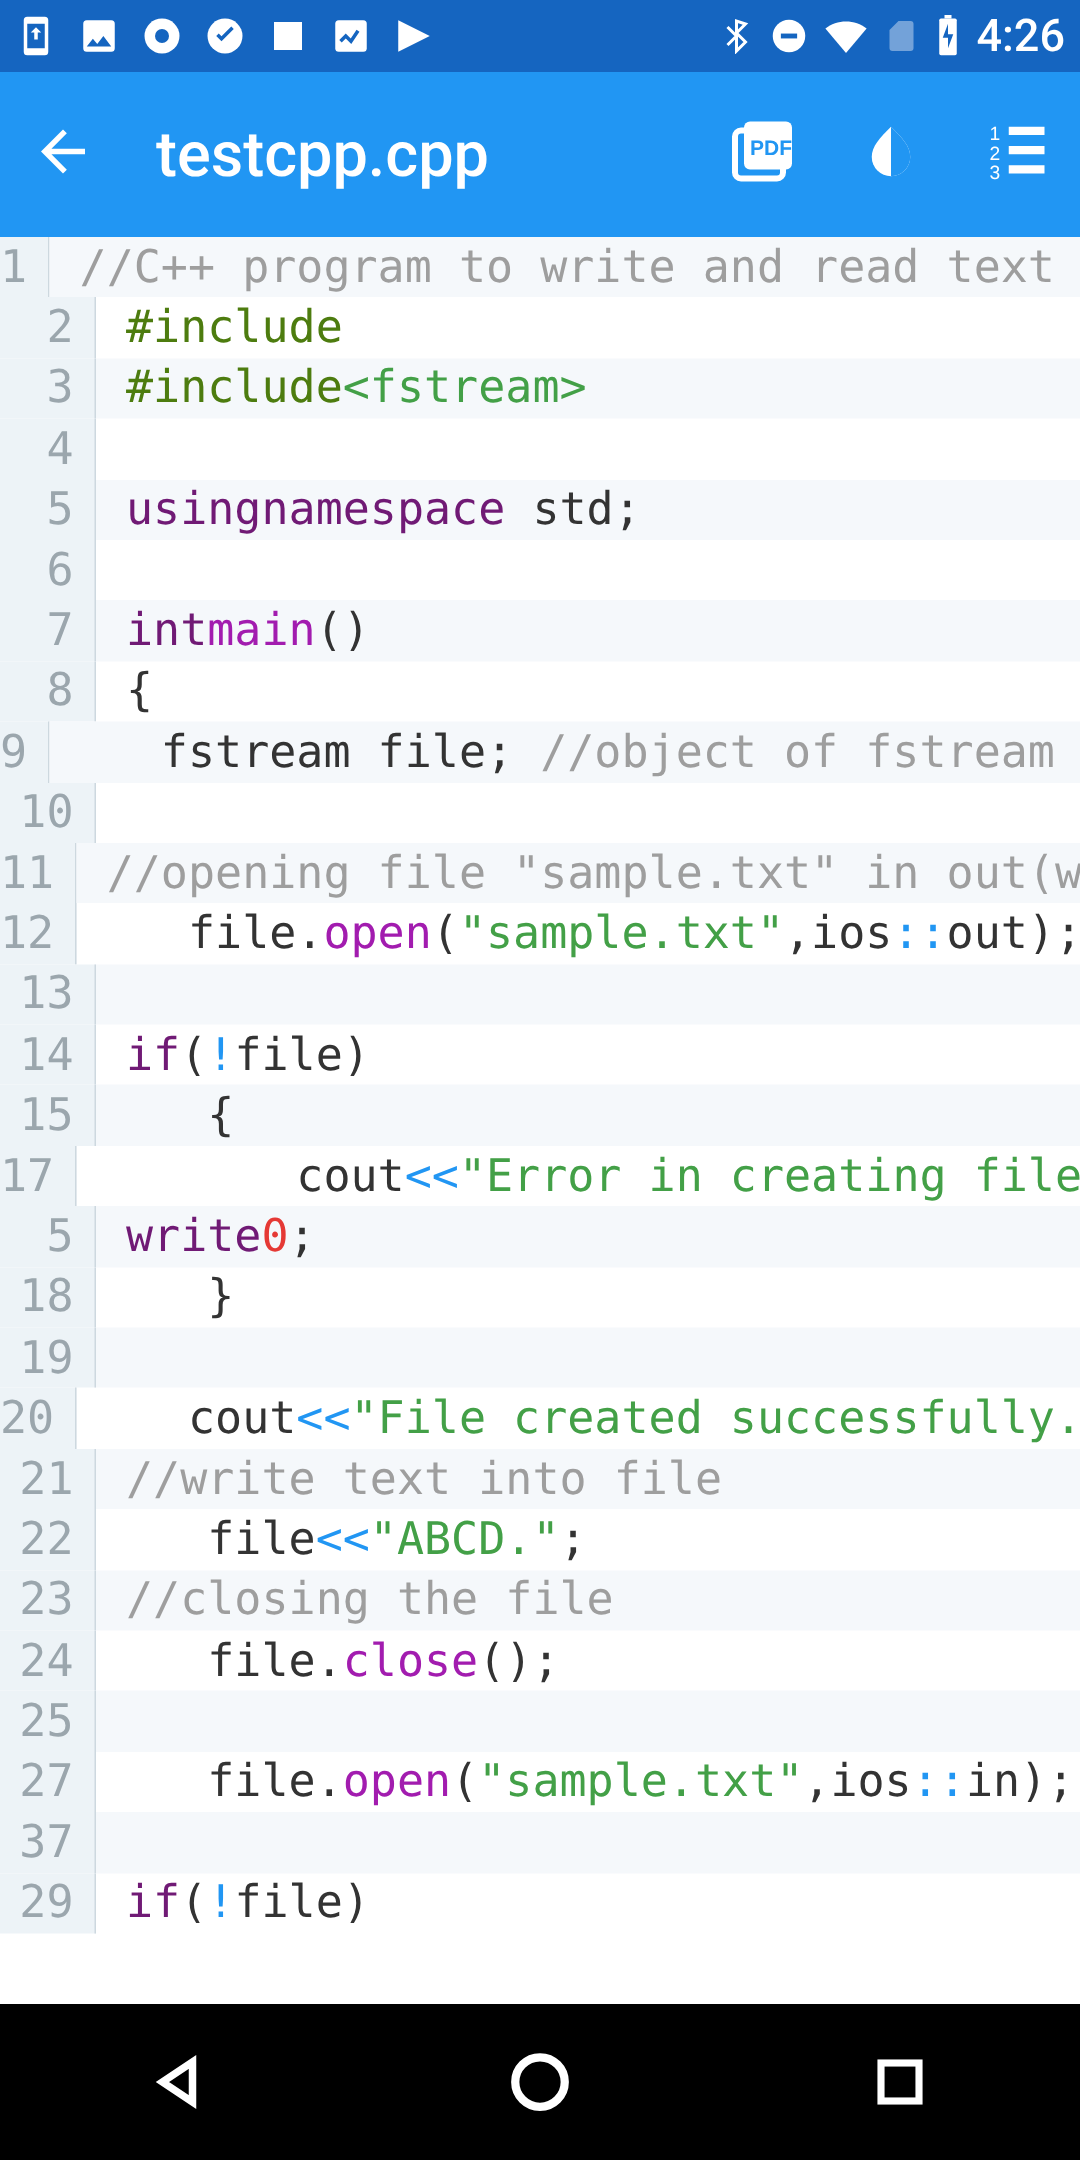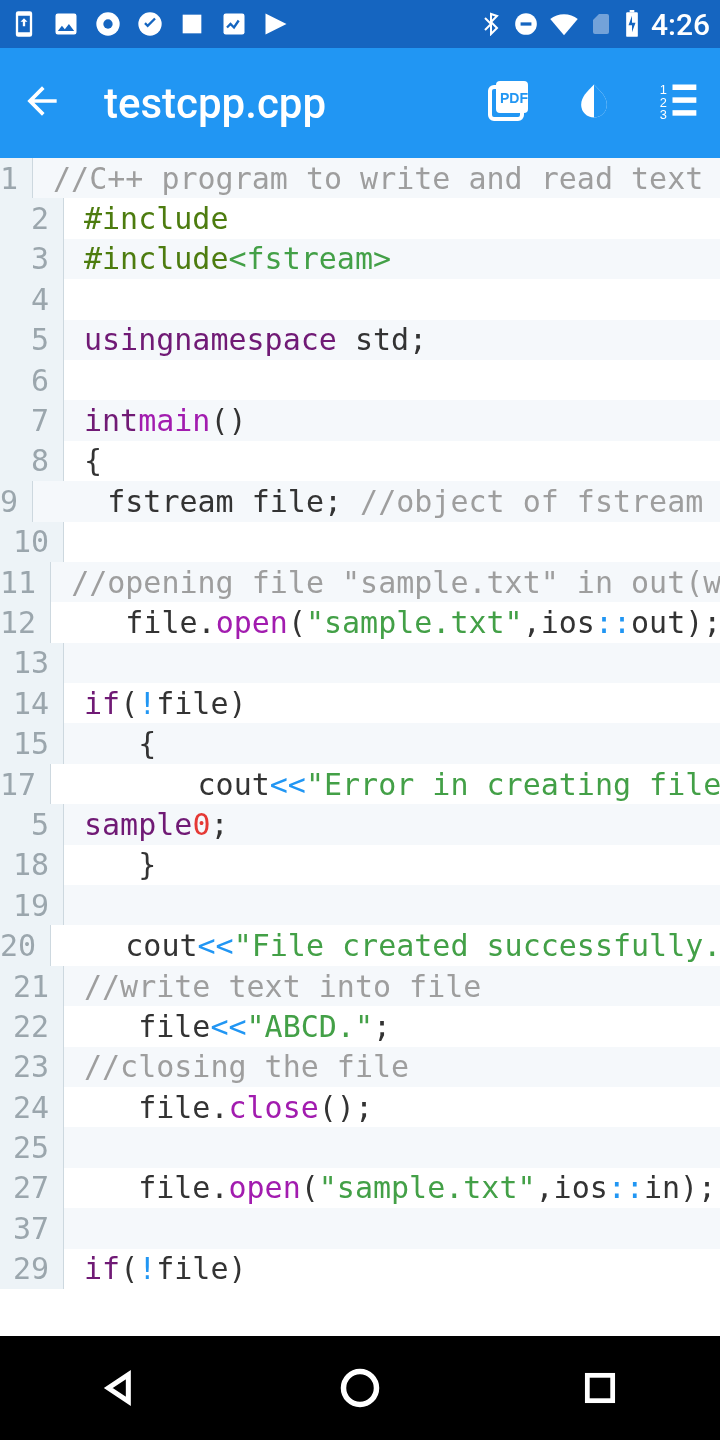--- a/index.html
+++ b/index.html
@@ -183,21 +183,21 @@
     <div class="line">
       <div class="gutnum">15</div>
       <div class="code">   {</div>
     </div>
     <div class="line">
       <div class="gutnum">17</div>
       <div class="code">       cout<span class="op">&lt;&lt;</span><span class="str">"Error in creating file!!!</span></div>
     </div>
     <div class="line">
       <div class="gutnum">5</div>
-      <div class="code">       <span class="kw">sample</span> <span class="num">0</span>;</div>
+      <div class="code">       <span class="kw">write</span> <span class="num">0</span>;</div>
     </div>
     <div class="line">
       <div class="gutnum">18</div>
       <div class="code">   }</div>
     </div>
     <div class="line">
       <div class="gutnum">19</div>
       <div class="code">   </div>
     </div>
     <div class="line">

